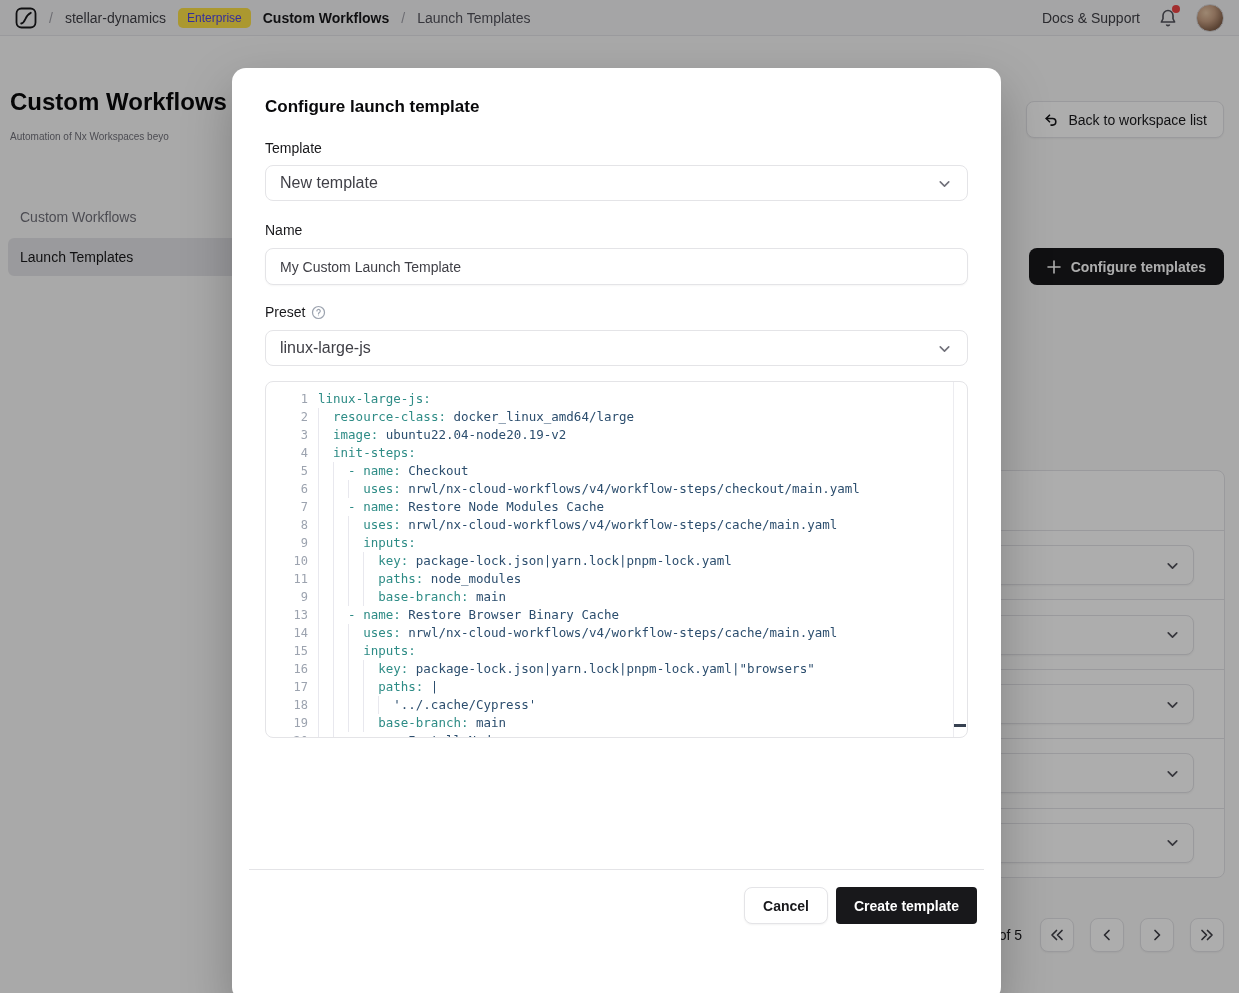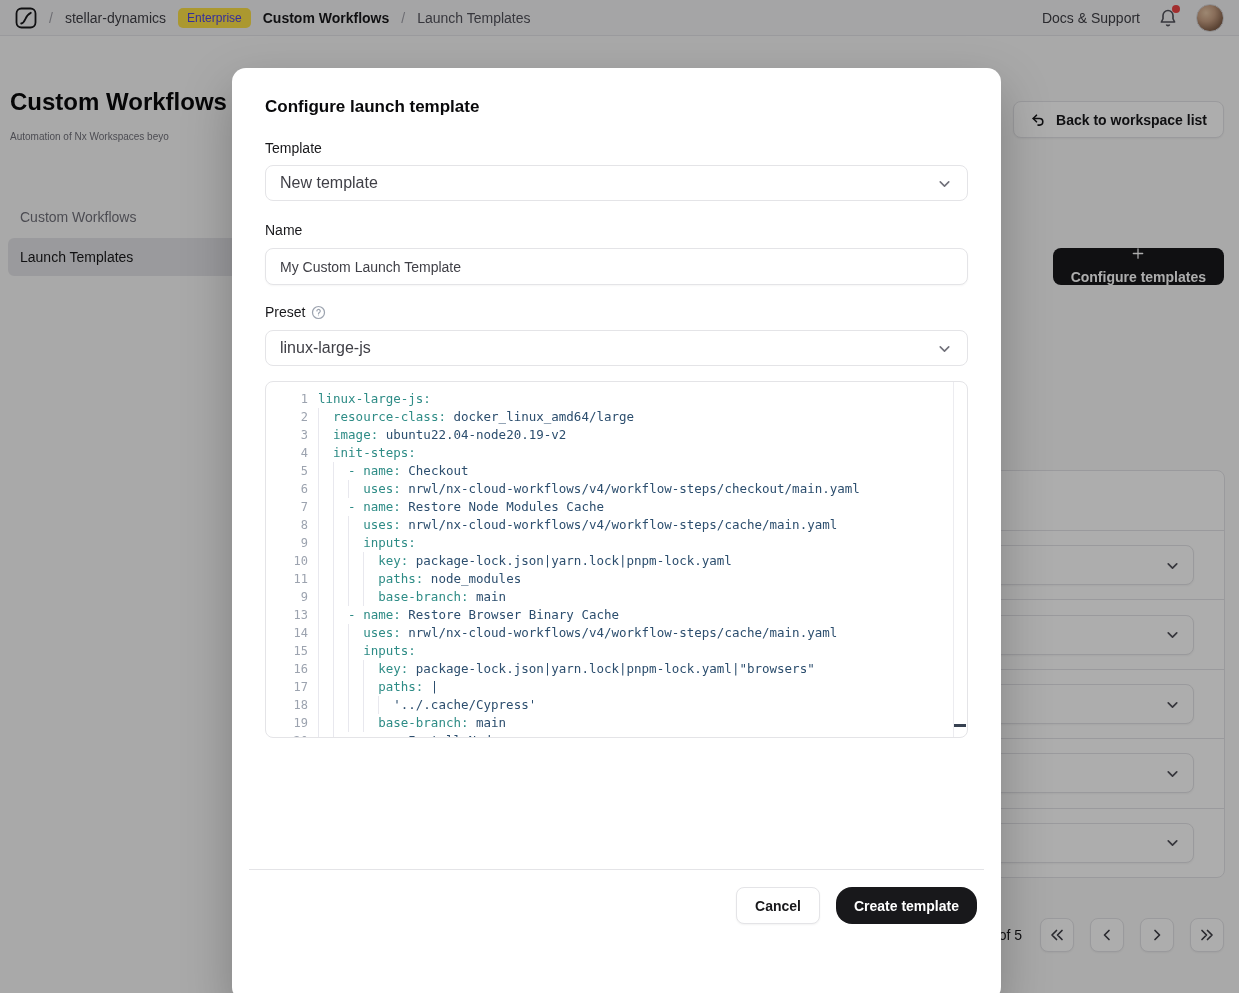--- a/index.html
+++ b/index.html
@@ -19,28 +19,28 @@
   .bell-wrap { position:relative; width:20px; height:20px; }
   .bell-dot { position:absolute; right:-2px; top:-3px; width:8px; height:8px; border-radius:50%; background:#ef4444; }
   .avatar { width:28px; height:28px; border-radius:50%;
     background:radial-gradient(circle at 35% 30%, #e8c8a8 0%, #c9a184 35%, #8a6750 70%, #5c4436 100%);
     border:1px solid #d4d4d8; }
 
   
   .page-title { position:absolute; left:10px; top:88px; font-size:24px; font-weight:700; color:#09090b; }
   .page-subtitle { position:absolute; left:10px; top:131px; font-size:10px; color:#71717a; white-space:nowrap; }
   .back-btn { position:absolute; right:15px; top:101px; height:37px; display:flex; align-items:center; gap:10px;
-    background:#fff; border:1px solid #e4e4e7; border-radius:8px; padding:0 16px; font-size:14px; font-weight:700;
+    background:#fff; border:1px solid #e4e4e7; border-radius:8px; padding:0 16px; font-size:14px; font-weight:400;
     color:#18181b; box-shadow:0 1px 2px rgba(0,0,0,.05); cursor:pointer; }
   .tabs { position:absolute; left:8px; top:198px; width:250px; display:flex; flex-direction:column; gap:2px; }
   .tab-item { height:38px; display:flex; align-items:center; padding:0 12px; font-size:14px; color:#71717a;
     border-radius:6px; cursor:pointer; }
   .tab-item.active { background:#e4e4e7; color:#18181b; }
   .configure-btn { position:absolute; right:15px; top:248px; height:37px; display:flex; align-items:center; gap:10px;
-    background:#18181b; color:#fff; border:none; border-radius:8px; padding:0 18px; font-size:14px; font-weight:600; cursor:pointer;flex-direction:column; }
+    background:#18181b; color:#fff; border:none; border-radius:8px; padding:0 18px; font-size:14px; font-weight:600; cursor:pointer; }
 
   .records-panel { position:absolute; right:14px; top:470px; width:285px; height:408px; background:#fff;
     border:1px solid #e4e4e7; border-radius:8px; display:flex; flex-direction:column; overflow:hidden; }
   .panel-header { height:60px; border-bottom:1px solid #e4e4e7; }
   .panel-row { flex:1; border-bottom:1px solid #e4e4e7; position:relative; }
   .panel-row:last-child { border-bottom:none; }
   .row-select { position:absolute; right:30px; top:50%; transform:translateY(-50%); width:232px; height:40px;
     background:#fff; border:1px solid #e4e4e7; border-radius:8px; box-shadow:0 1px 2px rgba(0,0,0,.05);
     display:flex; align-items:center; justify-content:flex-end; padding-right:12px; cursor:pointer; }
 
@@ -72,25 +72,25 @@
   .cl { display:flex; height:18px; line-height:18px; white-space:pre; }
   .ln { width:42px; text-align:right; margin-right:10px; color:#9ca3af; font-size:12px; flex:none; }
   .lc { white-space:pre; }
   .ig { display:inline-block; width:2ch; height:18px; vertical-align:top; box-shadow:inset 1px 0 #e8e8ee; }
   .k { color:#2e8c86; }
   .v { color:#2c4e6e; }
   .scroll-track { position:absolute; right:0; top:0; width:14px; height:100%; border-left:1px solid #ececf0; }
   .scroll-thumb { position:absolute; right:1px; bottom:10px; width:12px; height:3px; background:#374151; }
 
   .modal-divider { position:absolute; left:17px; right:17px; top:801px; height:1px; background:#e4e4e7; }
-  .modal-footer { position:absolute; right:24px; top:819px; display:flex; gap:16px; }
+  .modal-footer { position:absolute; right:24px; top:819px; display:flex; gap:8px; }
   .btn-cancel { height:37px; padding:0 18px; background:#fff; border:1px solid #e4e4e7; border-radius:8px;
     font-size:14px; font-weight:600; color:#18181b; cursor:pointer; box-shadow:0 1px 2px rgba(0,0,0,.05);
     font-family:"Liberation Sans", sans-serif; }
-  .btn-submit { height:37px; padding:0 18px; background:#18181b; border:none; border-radius:16px;
+  .btn-submit { height:37px; padding:0 18px; background:#18181b; border:none; border-radius:4px;
     font-size:14px; font-weight:600; color:#fff; cursor:pointer; font-family:"Liberation Sans", sans-serif; }
 
   svg { display:block; }
 </style>
 </head>
 <body>
 
 <header class="navbar">
   <span>
     <svg width="22" height="22" viewBox="0 0 22 22" fill="none" stroke="#18181b" stroke-width="1.8">

